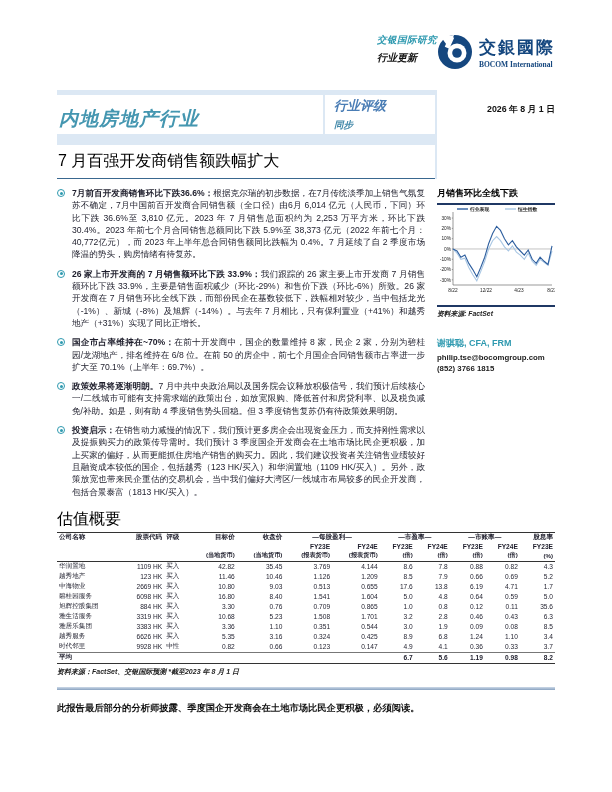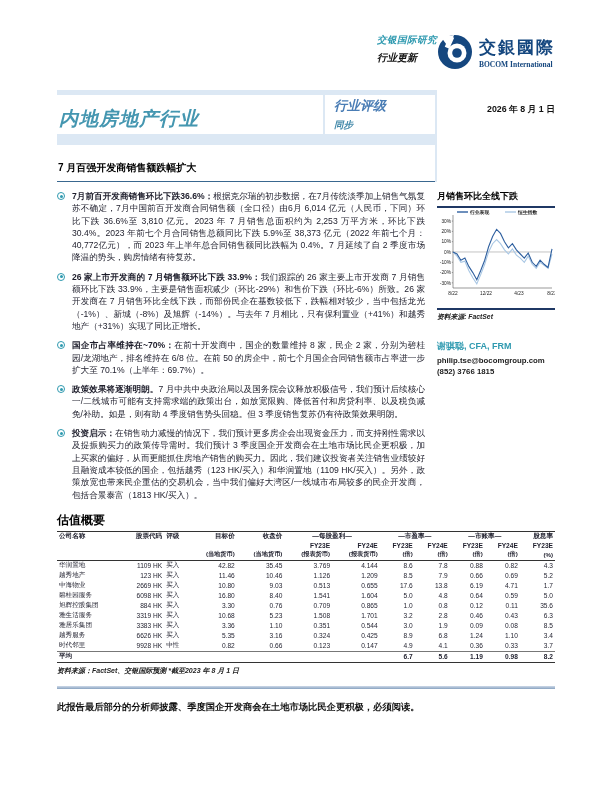--- a/index.html
+++ b/index.html
@@ -17,21 +17,21 @@
 
   
   .titleblock { position:relative; width:380px; margin-top:6px; border-right:2px solid #dce8f4; }
   .band { height:5px; background:#dce8f4; }
   .band-thick { height:11px; background:#dce8f4; }
   .title-row { display:flex; align-items:flex-end; min-height:36px; }
   h1.sector { flex:1; color:#4496b0; font-size:19px; font-weight:bold; letter-spacing:1px; font-style:italic; padding:4px 0 2px 2px;}
   .rating-cell { width:112px; border-left:2px solid #dce8f4; padding:2px 0 2px 9px; align-self:stretch; }
   .rating-label { color:#4a7db5; font-weight:bold; font-size:13px; font-style:italic;}
   .rating-value { color:#3f87a8; font-weight:bold; font-size:9.5px; margin-top:4px; font-style:italic;}
-  h2.headline { font-size:10px; font-weight:bold; color:#000; padding:16px 0 6px 1px;
+  h2.headline { font-size:16px; font-weight:normal; color:#000; padding:6px 0 6px 1px;
                 border-bottom:1.5px solid #39678f; }
   .report-date { position:absolute; top:104px; right:57px; font-size:8.8px; font-weight:600; color:#111; }
 
   
   .columns { display:flex; gap:12px; margin-top:8px; }
   main.bodycol { width:368px; }
   aside.sidecol { width:118px; }
 
   ul.bullets { list-style:none; }
   ul.bullets li { display:flex; gap:7px; margin-bottom:7px; font-size:8.6px; line-height:12.3px;
@@ -45,21 +45,21 @@
   .side-title { font-size:9px; font-weight:bold; color:#000; padding-bottom:3px; }
   .side-rule { height:2px; background:#1f3864; }
   .side-source { font-size:6.8px; font-weight:bold; font-style:italic; color:#222; margin-top:2px; }
   .analyst { margin-top:18px; }
   .analyst-name { color:#2f9ab0; font-weight:bold; font-size:9px; }
   .analyst-email { font-size:7.8px; font-weight:bold; color:#222; margin-top:3px; }
   .analyst-phone { font-size:7.8px; font-weight:bold; color:#222; margin-top:2px; }
 
   
   .valuation { margin-top:4px; }
-  .val-title { font-size:12px; font-weight:bold; color:#000; margin-bottom:2px; }
+  .val-title { font-size:16px; font-weight:normal; color:#000; margin-bottom:2px; }
   table.val { width:100%; border-collapse:collapse; font-size:6.6px; }
   table.val th, table.val td { padding:0.5px 2px; white-space:nowrap; }
   table.val thead tr.h1 th { border-top:1px solid #333; font-weight:bold; }
   table.val thead tr.h3 th { border-bottom:1px solid #333; font-weight:bold; font-size:6.2px; }
   table.val thead th { font-weight:bold; }
   table.val .al { text-align:left; } table.val .ar { text-align:right; } table.val .ac { text-align:center; }
   table.val tr.avg td { font-weight:bold; border-top:0.5px solid #777; border-bottom:1.5px solid #333; }
   .val-source { font-size:7px; font-weight:bold; font-style:italic; color:#222; margin-top:3px; }
 
   

